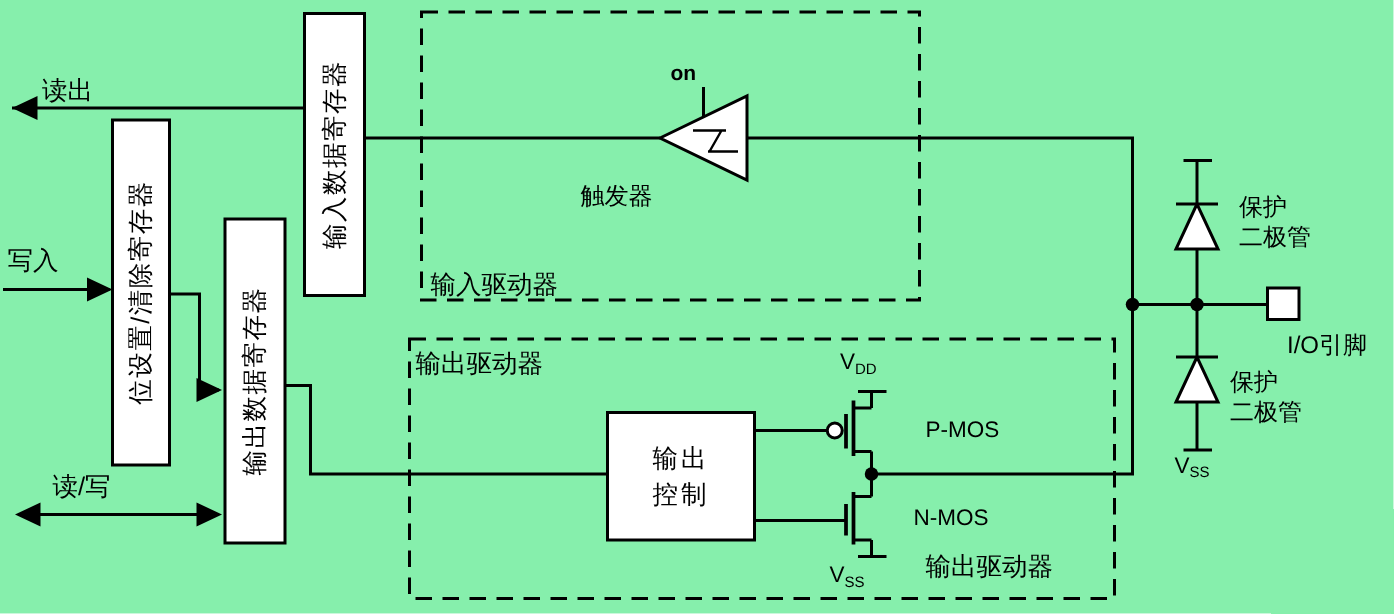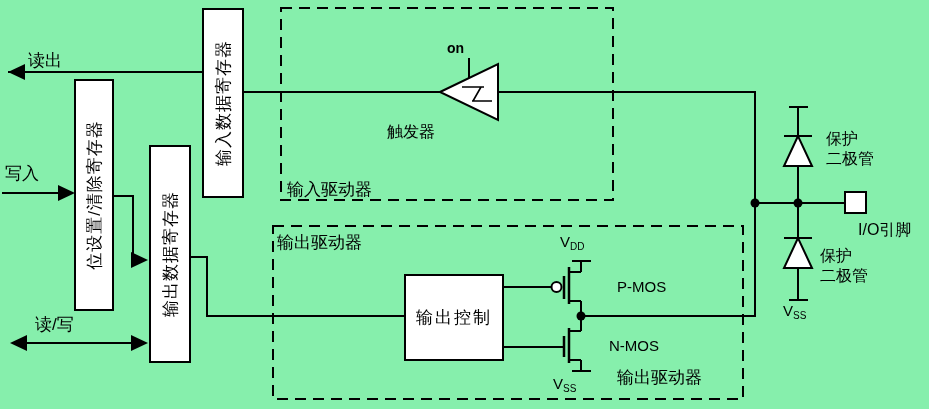--- a/index.html
+++ b/index.html
@@ -17,21 +17,21 @@
   .note{font-size:12px;vertical-align:2px;}
   .bold{font-weight:normal;}
   .vcenter{
     position:absolute;left:50%;top:50%;
     transform:translate(-50%,-50%) rotate(-90deg);
     white-space:nowrap;font-size:17px;letter-spacing:1px;
   }
   .vwrap{position:absolute;}
   .twolines div{line-height:20px;}
   .ctrlbox{
-    position:absolute;display:flex;
+    position:absolute;display:flex;flex-direction:column;
     align-items:center;justify-content:center;
     font-size:17px;line-height:24px;letter-spacing:2px;
   }
 </style>
 </head>
 <body>
 
 <div id="stage">
 
   <svg width="929" height="409" viewBox="0 0 929 409">

